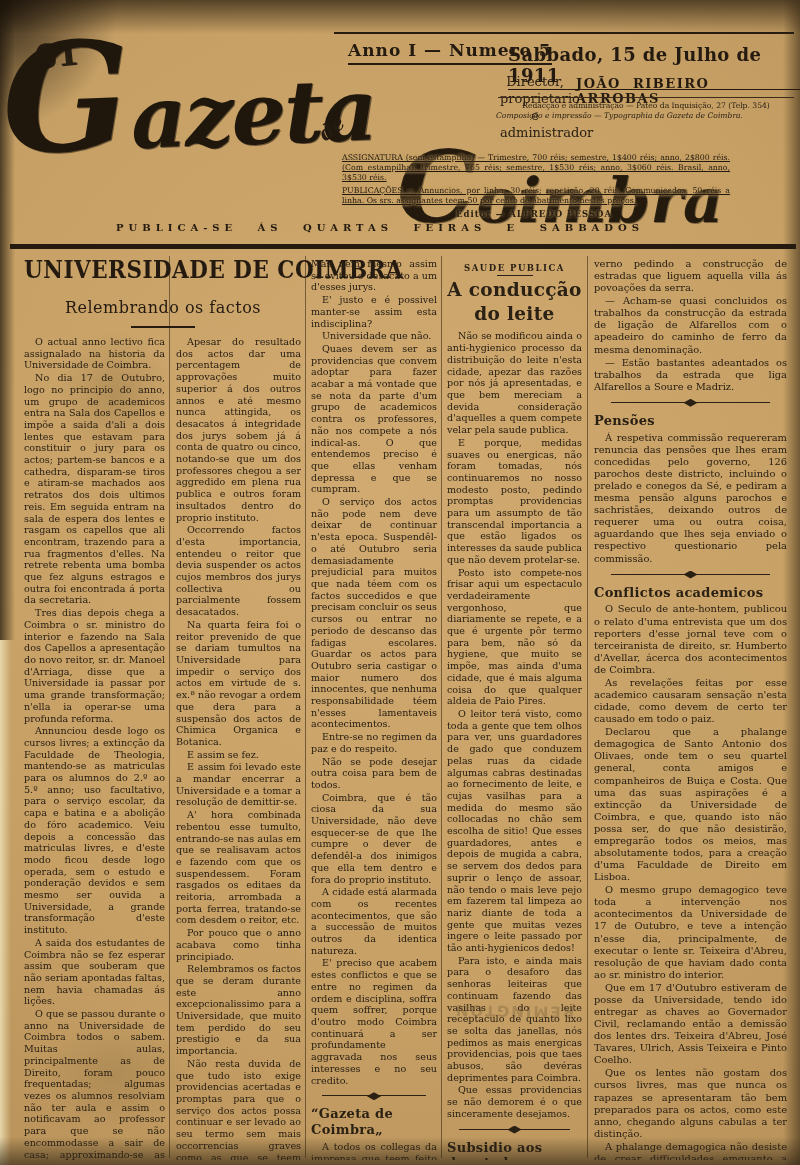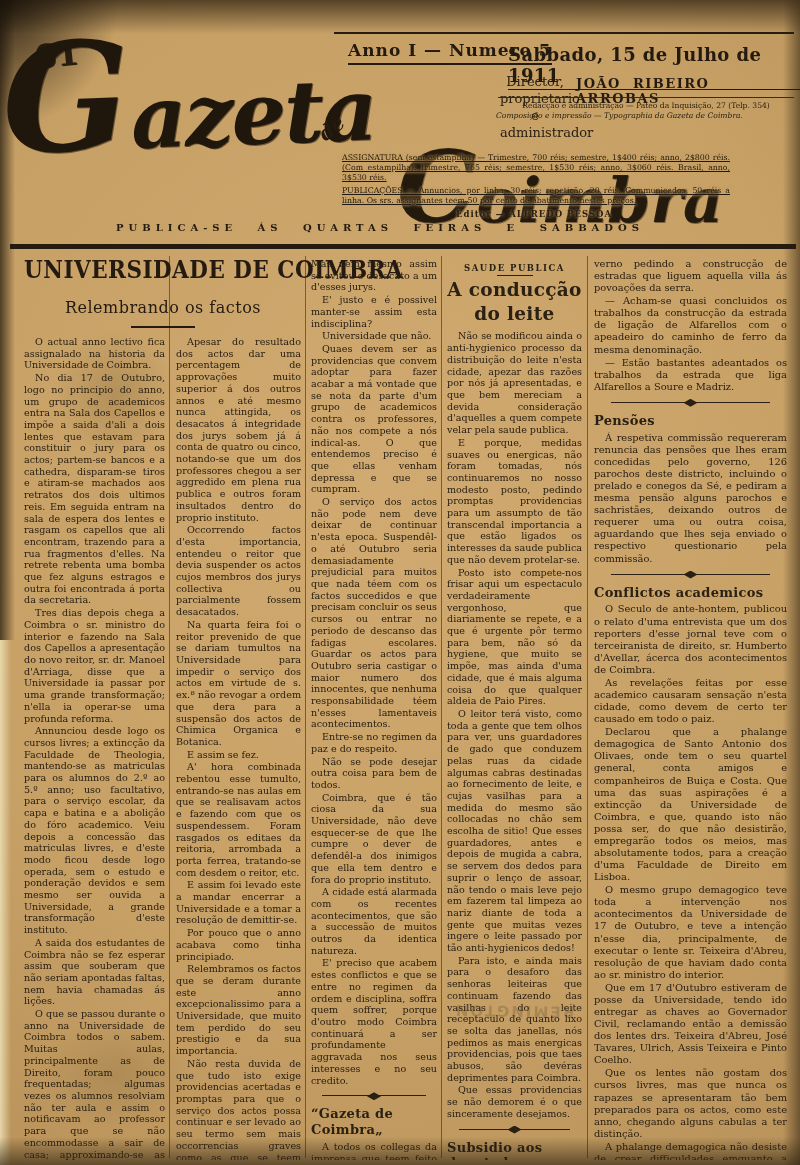--- a/index.html
+++ b/index.html
@@ -117,22 +117,22 @@
       <p>Tres dias depois chega a Coimbra o sr. ministro do interior e fazendo na Sala dos Capellos a apresentação do novo reitor, sr. dr. Manoel d'Arriaga, disse que a Universidade ia passar por uma grande transformação; n'ella ia operar-se uma profunda reforma.</p>
       <p>Annunciou desde logo os cursos livres; a extincção da Faculdade de Theologia, mantendo-se as matriculas para os alumnos do 2.º ao 5.º anno; uso facultativo, para o serviço escolar, da capa e batina e a abolição do fóro academico. Veiu depois a concessão das matriculas livres, e d'este modo ficou desde logo operada, sem o estudo e ponderação devidos e sem mesmo ser ouvida a Universidade, a grande transformação d'este instituto.</p>
       <p>A saida dos estudantes de Coimbra não se fez esperar assim que souberam que não seriam apontadas faltas, nem havia chamadas ás lições.</p>
       <p>O que se passou durante o anno na Universidade de Coimbra todos o sabem. Muitas aulas, principalmente as de Direito, foram pouco frequentadas; algumas vezes os alumnos resolviam não ter aula e assim o notificavam ao professor para que se não encommodasse a sair de casa; approximando-se as ferias, as que são de quinze dias subiram a trinta e as do Carnaval, que são de quatro, subiram a oito.</p>
     </div>
   <div class="col under-lead" style="left:176px;width:125px;">
       <p>Apesar do resultado dos actos dar uma percentagem de approvações muito superior á dos outros annos e até mesmo nunca attingida, os desacatos á integridade dos jurys sobem já á conta de quatro ou cinco, notando-se que um dos professores chegou a ser aggredido em plena rua publica e outros foram insultados dentro do proprio instituto.</p>
       <p>Occorrendo factos d'esta importancia, entendeu o reitor que devia suspender os actos cujos membros dos jurys collectiva ou parcialmente fossem desacatados.</p>
       <p>Na quarta feira foi o reitor prevenido de que se dariam tumultos na Universidade para impedir o serviço dos actos em virtude de s. ex.ª não revogar a ordem que dera para a suspensão dos actos de Chimica Organica e Botanica.</p>
       <p>E assim se fez.</p>
+      <p>E assim foi levado este a mandar encerrar a Universidade e a tomar a resolução de demittir-se.</p>
       <p>A' hora combinada rebentou esse tumulto, entrando-se nas aulas em que se realisavam actos e fazendo com que os suspendessem. Foram rasgados os editaes da reitoria, arrombada a porta ferrea, tratando-se com desdem o reitor, etc.</p>
-      <p>E assim foi levado este a mandar encerrar a Universidade e a tomar a resolução de demittir-se.</p>
       <p>Por pouco que o anno acabava como tinha principiado.</p>
       <p>Relembramos os factos que se deram durante este anno excepcionalissimo para a Universidade, que muito tem perdido do seu prestigio e da sua importancia.</p>
       <p>Não resta duvida de que tudo isto exige providencias acertadas e promptas para que o serviço dos actos possa continuar e ser levado ao seu termo sem mais occorrencias graves como as que se teem dado este anno.</p>
     </div>
   <div class="col" style="left:311px;width:126px;">
       <p class="cont">Mas nem mesmo assim se evitou o desacato a um d'esses jurys.</p>
       <p>E' justo e é possivel manter-se assim esta indisciplina?</p>
       <p>Universidade que não.</p>
       <p>Quaes devem ser as providencias que convem adoptar para fazer acabar a má vontade que se nota da parte d'um grupo de academicos contra os professores, não nos compete a nós indical-as. O que entendemos preciso é que ellas venham depressa e que se cumpram.</p>
       <p>O serviço dos actos não pode nem deve deixar de continuar n'esta epoca. Suspendêl-o até Outubro seria demasiadamente prejudicial para muitos que nada téem com os factos succedidos e que precisam concluir os seus cursos ou entrar no periodo de descanso das fadigas escolares. Guardar os actos para Outubro seria castigar o maior numero dos innocentes, que nenhuma responsabilidade téem n'esses lamentaveis acontecimentos.</p>

